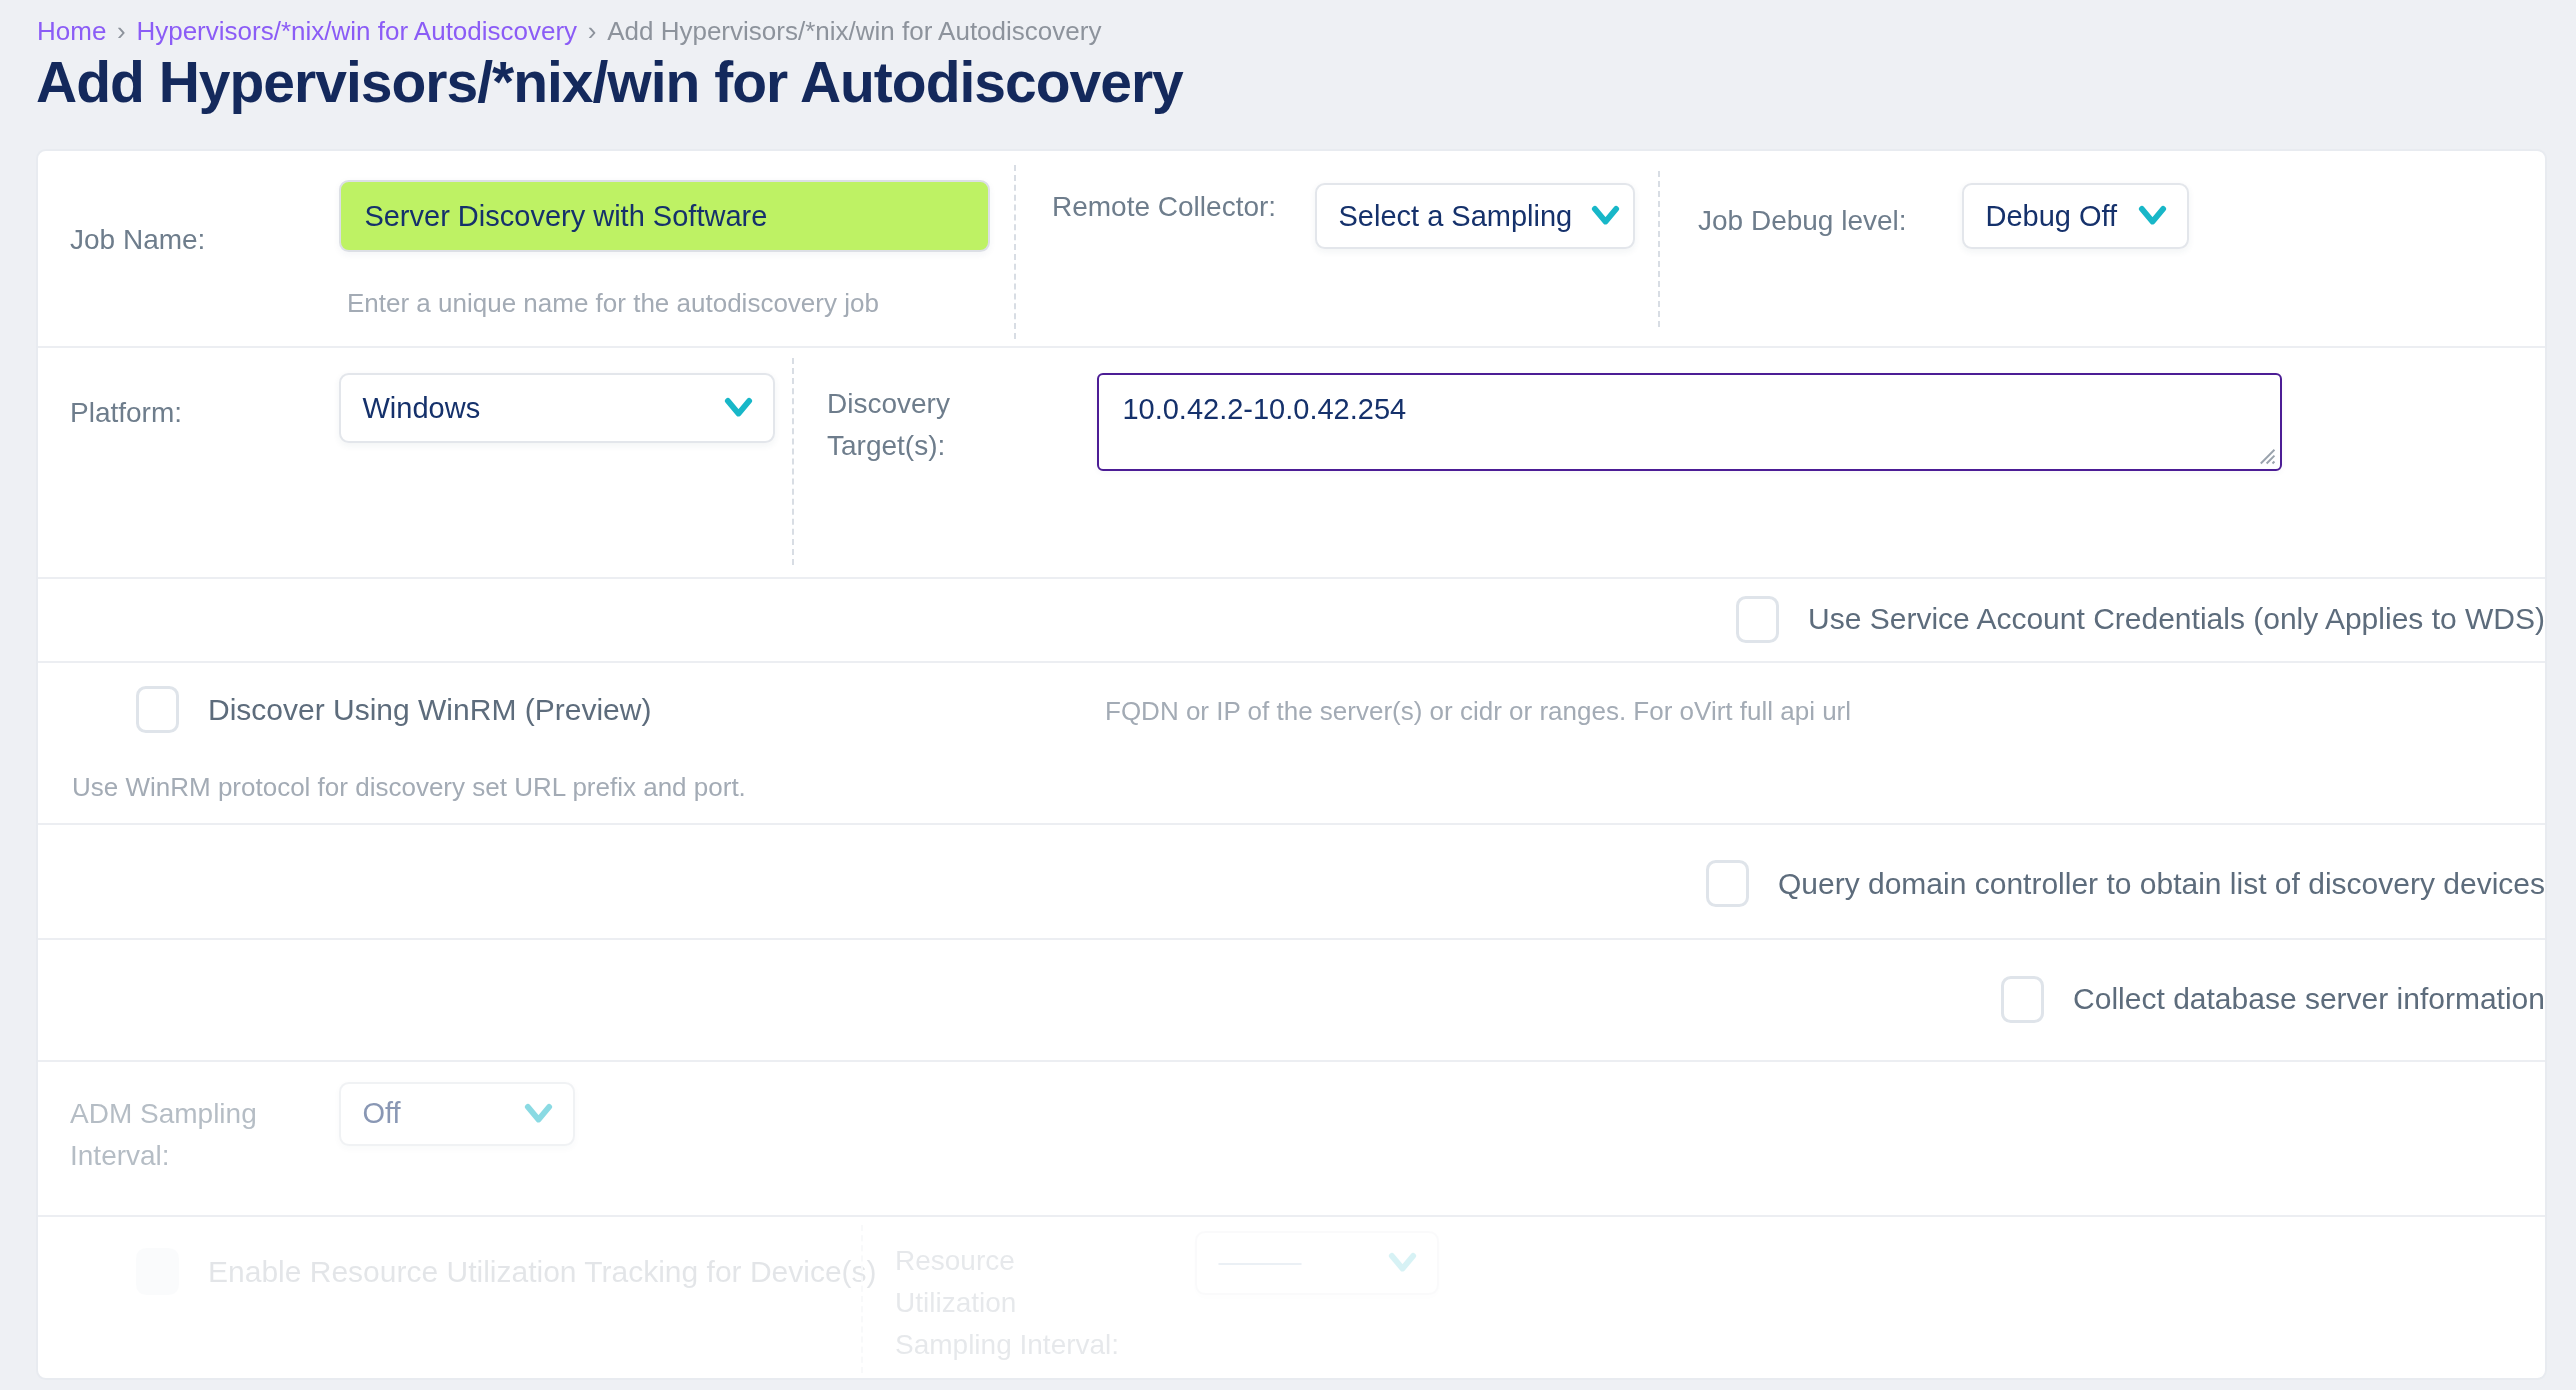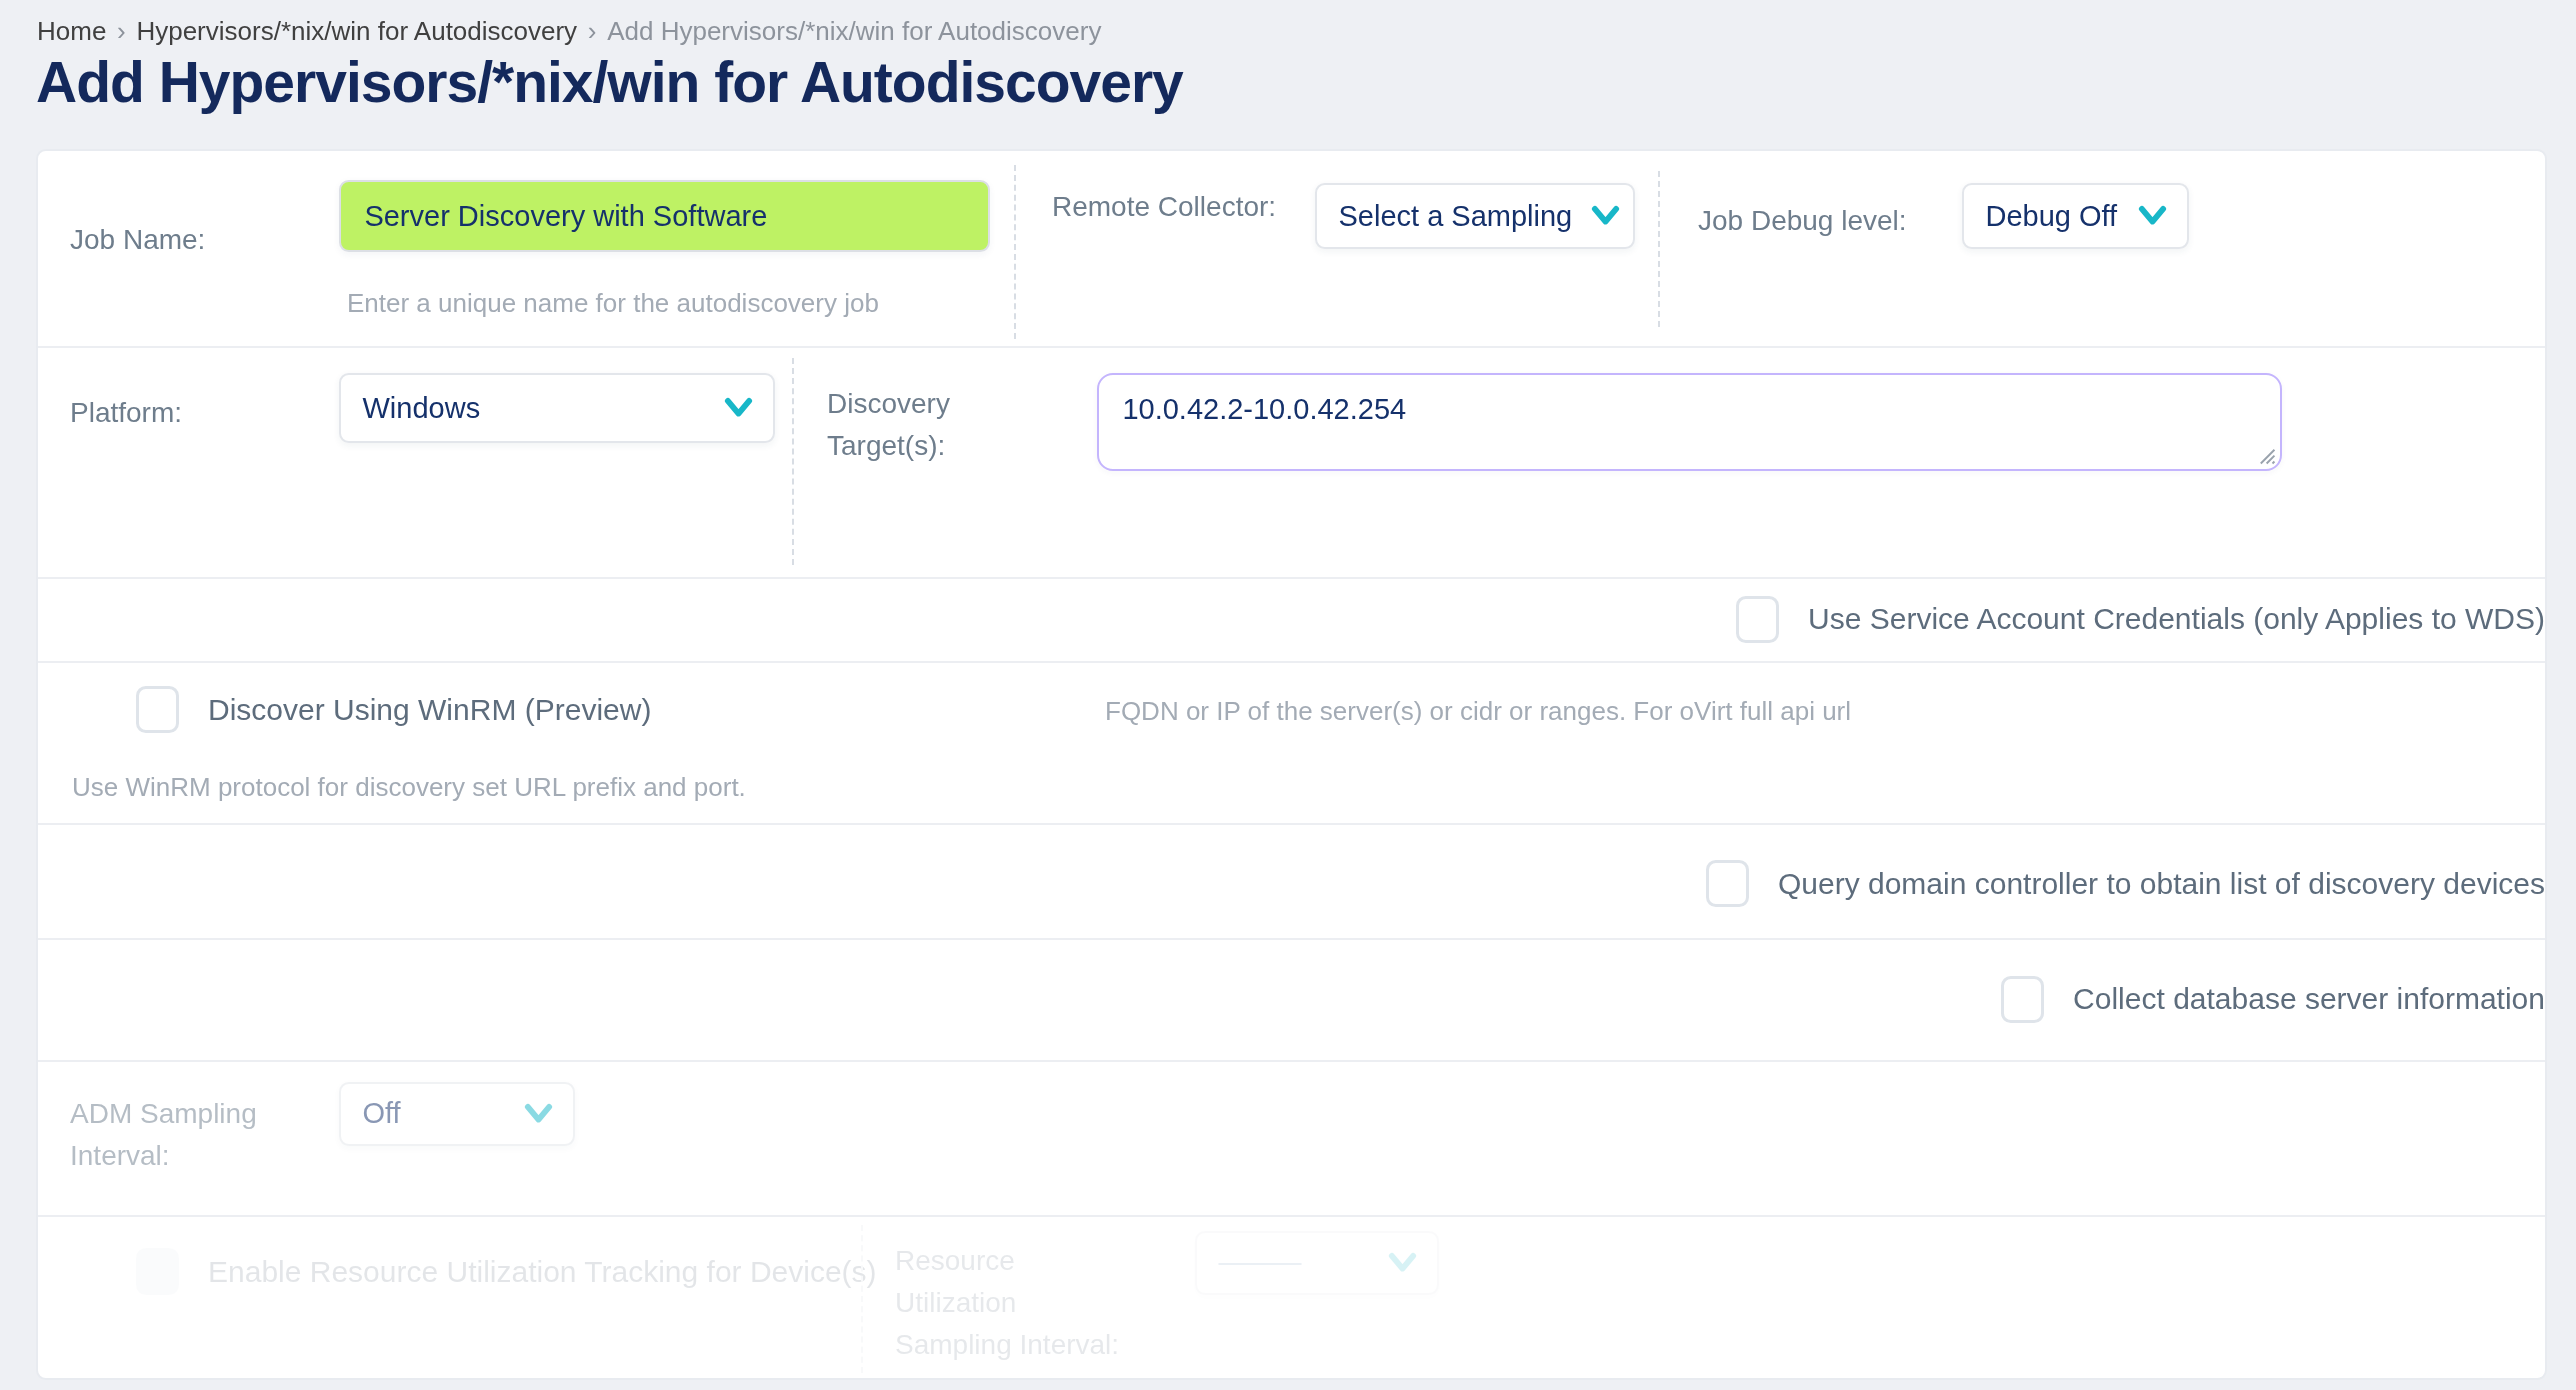--- a/index.html
+++ b/index.html
@@ -9,21 +9,21 @@
     font-family:"Liberation Sans", sans-serif;
     position:relative;
     overflow:hidden;
     -webkit-font-smoothing:antialiased;
   }
   .breadcrumb{
     position:absolute;left:37px;top:15.6px;
     display:flex;align-items:center;gap:10.7px;
     font-size:26px;line-height:1.2;white-space:nowrap;
   }
-  .crumb-link{color:#404040;text-decoration:none;cursor:pointer;}
+  .crumb-link{color:#8b5cf6;text-decoration:none;cursor:pointer;}
   .crumb-sep{color:#8d939c;}
   .crumb-current{color:#8d939c;}
   .page-title{
     position:absolute;left:36px;top:49px;margin:0;
     font-size:57px;font-weight:700;letter-spacing:-1px;
     color:#14295c;white-space:nowrap;
   }
   .panel{
     position:absolute;left:36px;top:149px;width:2511px;height:1231px;
     background:#ffffff;border:2px solid #e8ebf0;border-radius:9.8px;
@@ -49,21 +49,21 @@
     position:absolute;box-sizing:border-box;cursor:pointer;
     background:#fff;border:2px solid #e3e6eb;border-radius:9.8px;
     box-shadow:0 2.9px 7.8px rgba(40,60,90,.06);
     display:flex;align-items:center;justify-content:space-between;
     padding:0 19.5px 0 21.5px;
     font-size:29px;color:#15316b;white-space:nowrap;
   }
   .chev{flex:0 0 auto;margin-left:17.6px;}
   .textarea{
     position:absolute;box-sizing:border-box;
-    background:#fff;border:2px solid #c4b5fd;border-radius:16px;
+    background:#fff;border:2px solid #4c1d95;border-radius:6px;
     font-size:29px;color:#15316b;padding:17.6px 23.4px;
     box-shadow:0 2px 5.9px rgba(40,60,90,.04);
   }
   .resize-handle{position:absolute;right:3.9px;bottom:3.9px;}
   .cb-line{display:flex;align-items:center;gap:29px;padding-left:98px;}
   .row-flex{display:flex;align-items:center;gap:29px;padding-left:78px;box-sizing:border-box;justify-content:flex-end;}
   .checkbox{
     flex:0 0 auto;width:43px;height:47px;box-sizing:border-box;
     background:#fff;border:3.9px solid #dfe4ea;border-radius:9.8px;cursor:pointer;
   }

